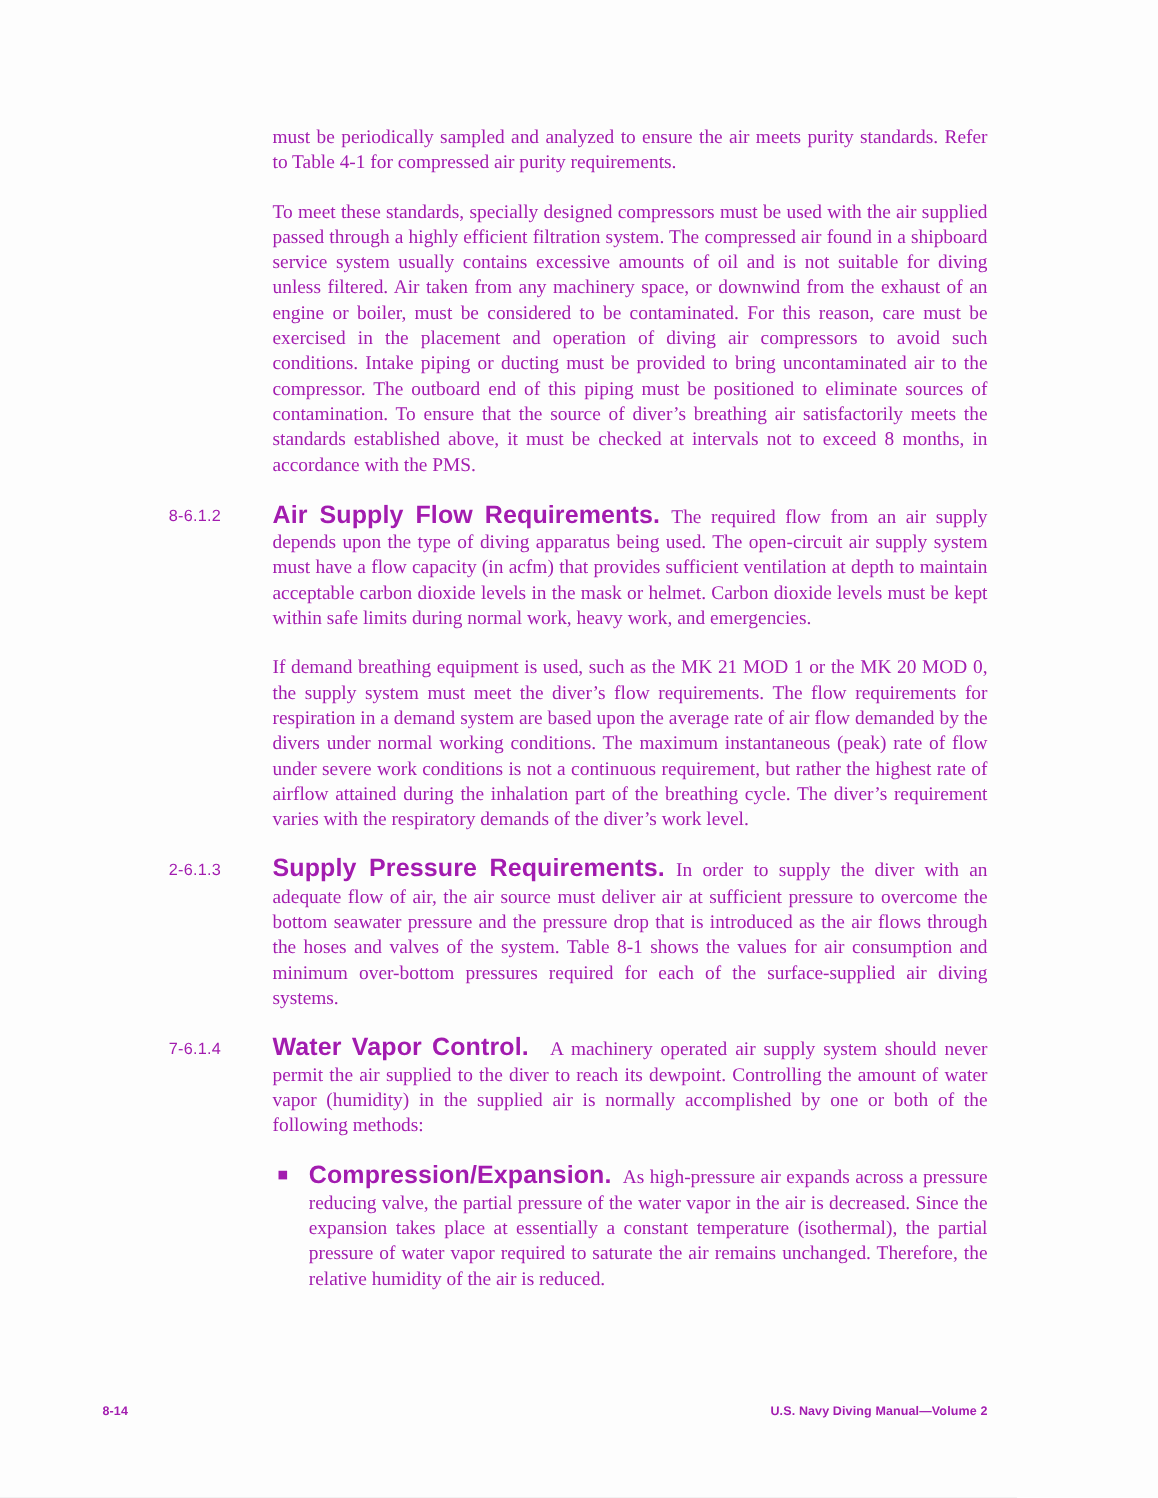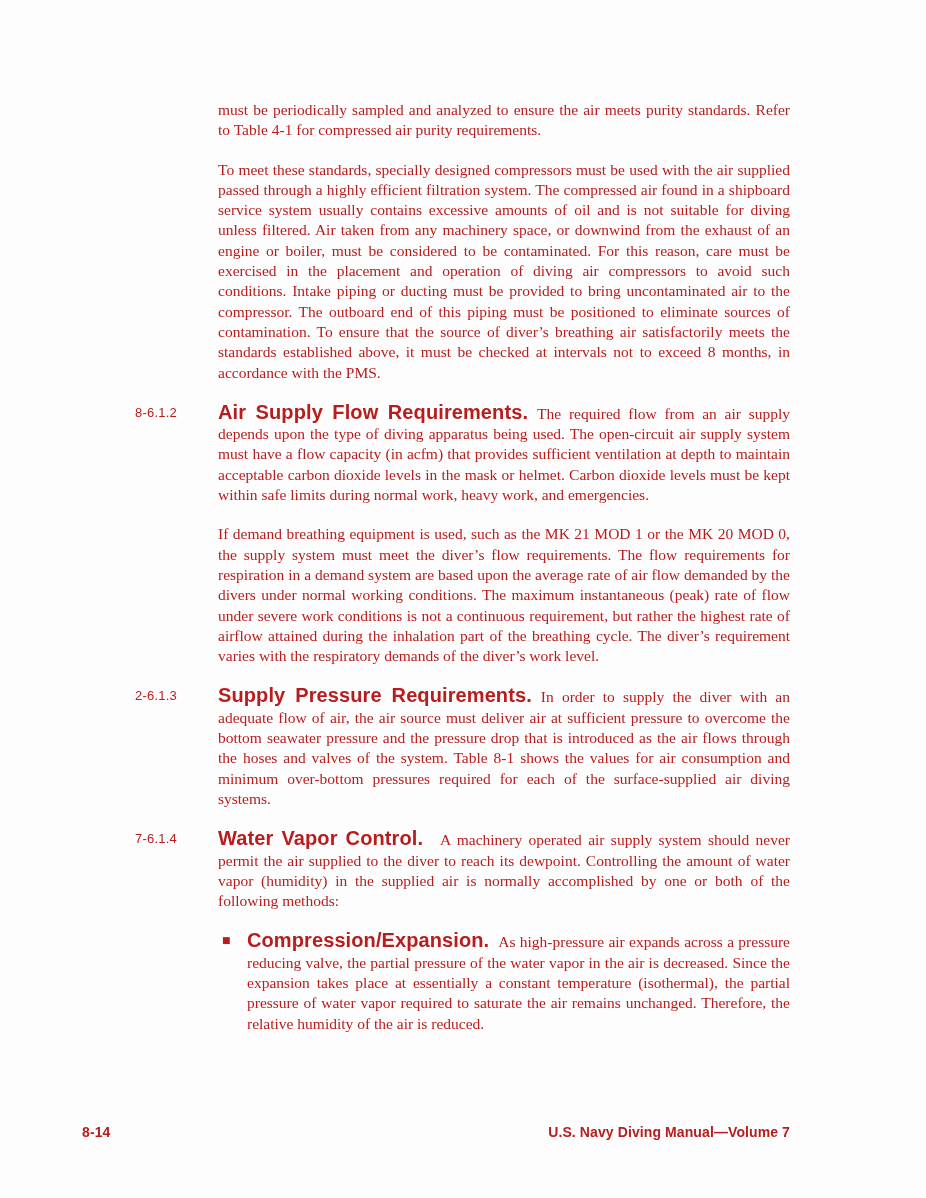--- a/index.html
+++ b/index.html
@@ -5,21 +5,21 @@
   html, body {
     margin: 0;
     padding: 0;
     background: #e9e9e9;
   }
   .page {
     position: relative;
     width: 926px;
     height: 1198px;
     background: #fdfdfd;
-    color: #b91c1c;
+    color: #a21caf;
     overflow: hidden;
     font-family: "Liberation Serif", serif;
   }
   .content {
     position: absolute;
     left: 135px;
     top: 100px;
     width: 655px;
   }
   .row {
@@ -74,21 +74,21 @@
   }
   .footer {
     position: absolute;
     left: 82px;
     right: 136px;
     top: 1124px;
     display: flex;
     justify-content: space-between;
     font-family: "Liberation Sans", sans-serif;
     font-weight: bold;
-    font-size: 14px;
+    font-size: 10px;
     letter-spacing: 0.1px;
   }
 </style>
 </head>
 <body>
 
 <div class="page">
   <main class="content">
 
     <div class="row">
@@ -140,15 +140,15 @@
           <span class="bullet-marker">■</span>
           <p class="para"><span class="heading">Compression/Expansion.</span><span>As high-pressure air expands across a pressure reducing valve, the partial pressure of the water vapor in the air is decreased. Since the expansion takes place at essentially a constant temperature (isothermal), the partial pressure of water vapor required to saturate the air remains unchanged. Therefore, the relative humidity of the air is reduced.</span></p>
         </div>
       </div>
     </div>
 
   </main>
 
   <footer class="footer">
     <span>8-14</span>
-    <span>U.S. Navy Diving Manual—Volume 7</span>
+    <span>U.S. Navy Diving Manual—Volume 2</span>
   </footer>
 </div>
 
 </body></html>

